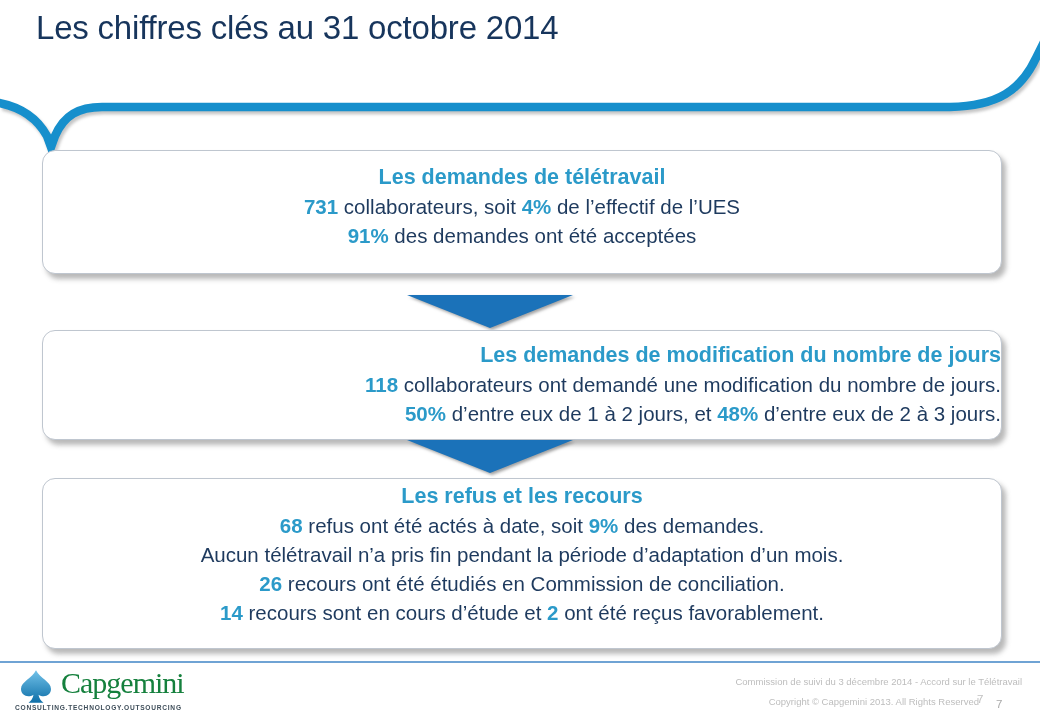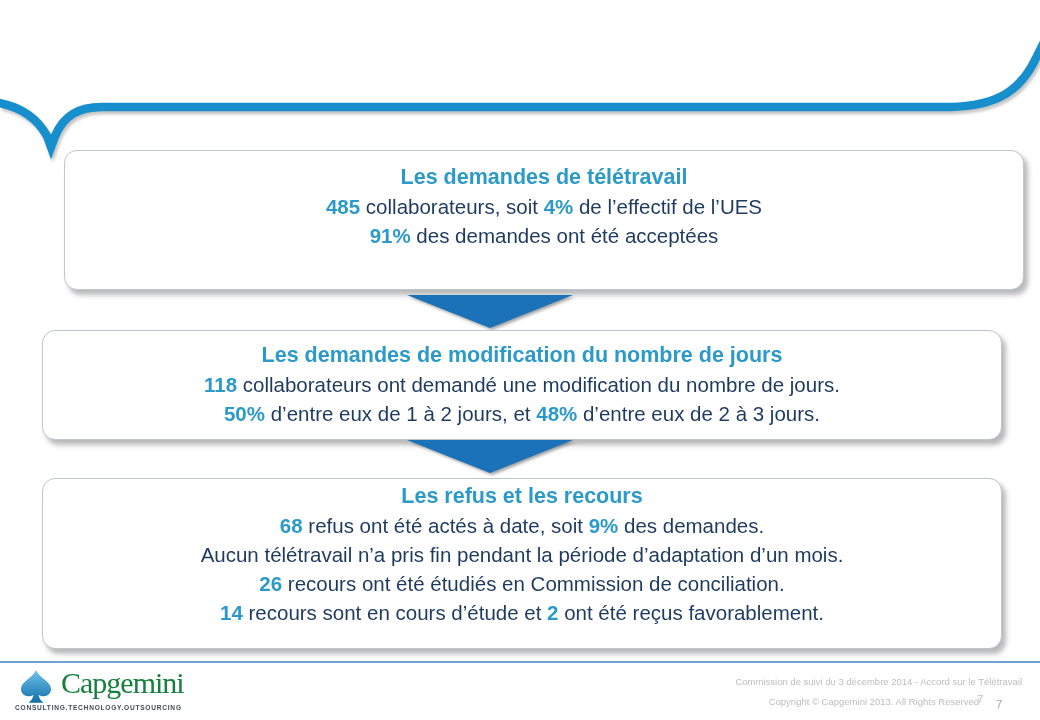--- a/index.html
+++ b/index.html
@@ -26,22 +26,22 @@
   }
   
   .info-box{
     position:absolute;left:42px;width:960px;box-sizing:border-box;
     background:#ffffff;
     border:1.5px solid #bfc6cf;
     border-radius:13px;
     box-shadow:4px 5px 5px rgba(100,100,100,0.45);
     text-align:center;
   }
-  .box1{top:150px;height:140px;padding-top:11px;margin-left:22px;}
-  .box2{top:330px;height:110px;padding-top:9px;}
+  .box1{top:150px;height:124px;padding-top:11px;}
+  .box2{top:330px;height:110px;padding-top:9px;text-align:right;}
   .box3{top:478px;height:171px;padding-top:2px;}
   .box-title{
     margin:0;font-size:21.5px;line-height:30px;font-weight:bold;color:#2B9AC9;
   }
   .box-line{
     margin:0;font-size:20.5px;line-height:29px;color:#1E3A5E;
   }
   .box-line .hl{color:#2B9AC9;font-weight:bold;}
   
   .down-arrow{
@@ -79,30 +79,31 @@
   .page-num{position:absolute;font-size:11.5px;color:#c0c0c0;}
   .page-num-a{left:977px;top:693px;}
   .page-num-b{left:996px;top:698px;color:#a9a9a9;}
 </style>
 </head>
 <body>
 
 <div class="slide">
 
   <h1 class="slide-title">
+    <span class="title-line">Les chiffres clés au 31 octobre 2014</span>
   </h1>
 
   <svg class="swoosh" viewBox="0 0 1040 165" xmlns="http://www.w3.org/2000/svg" aria-hidden="true">
     <path d="M -6,102 C 14,105 35,114 47,136 L 51,147 L 55,136 C 64,115 79,107 102,107 L 950,107 C 998,106 1021,90 1036,58 L 1044,42" fill="none" stroke="#168FCC" stroke-width="8.5" stroke-miterlimit="14"></path>
   </svg>
 
   <section class="info-box box1">
     <h2 class="box-title">Les demandes de télétravail</h2>
     <div class="box-lines">
-        <p class="box-line"><span class="hl">485</span><span class="seg"> collaborateurs, soit </span><span class="hl">4%</span><span class="seg"> de l’effectif de l’UES</span></p>
+        <p class="box-line"><span class="hl">731</span><span class="seg"> collaborateurs, soit </span><span class="hl">4%</span><span class="seg"> de l’effectif de l’UES</span></p>
         <p class="box-line"><span class="hl">91%</span><span class="seg"> des demandes ont été acceptées</span></p>
       </div>
   </section>
 
   <svg class="down-arrow arrow1" viewBox="0 0 166 33" xmlns="http://www.w3.org/2000/svg" aria-hidden="true">
     <polygon points="0,0 166,0 83,33"></polygon>
   </svg>
 
   <section class="info-box box2">
     <h2 class="box-title">Les demandes de modification du nombre de jours</h2>

